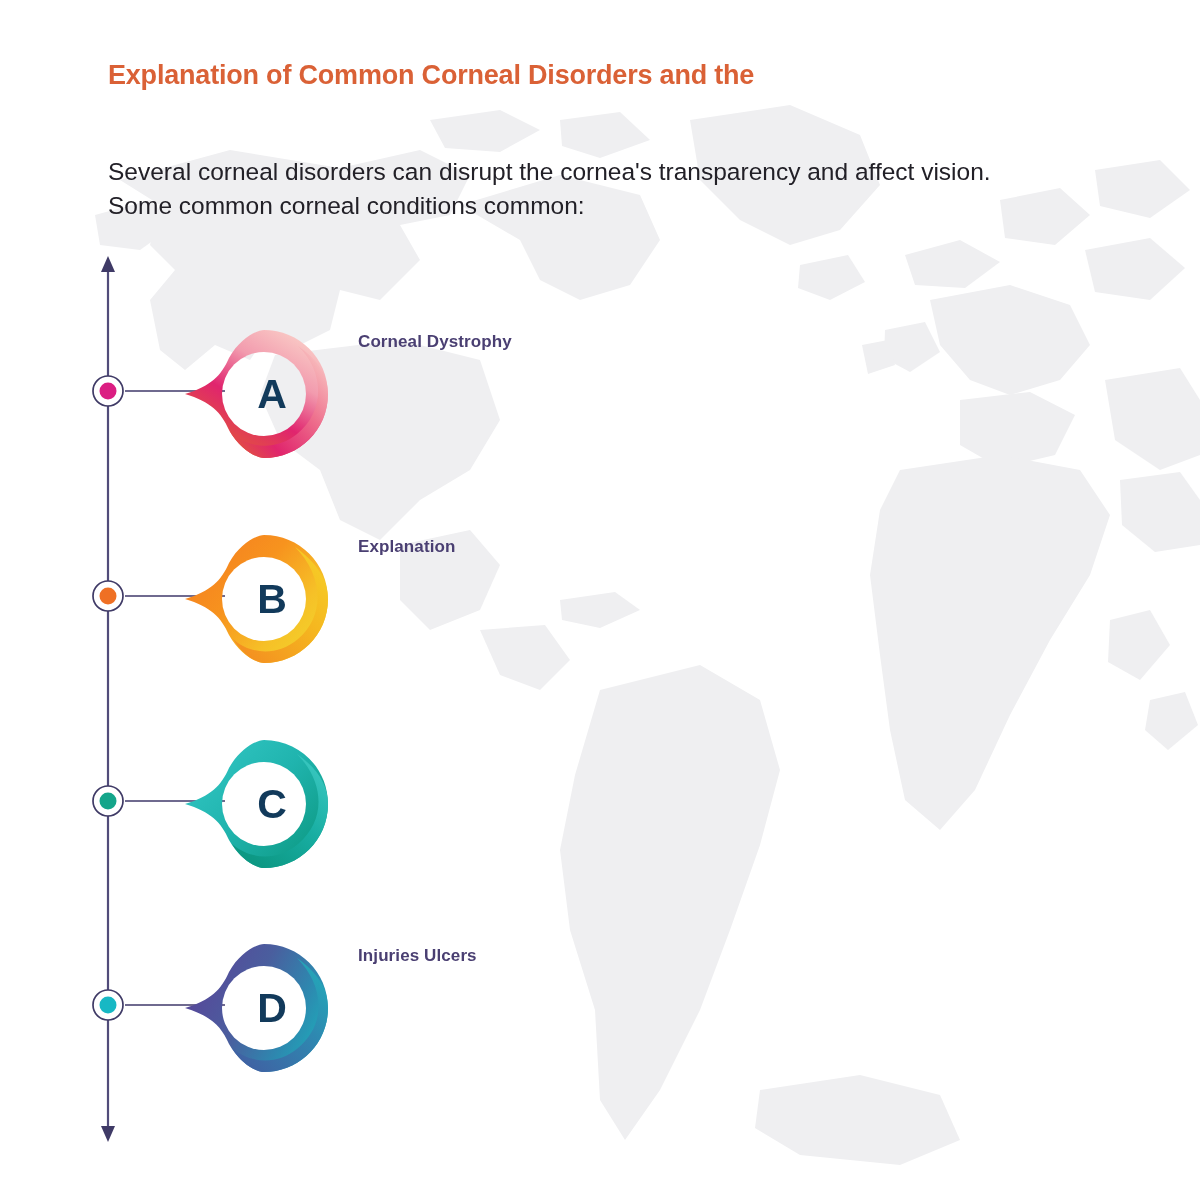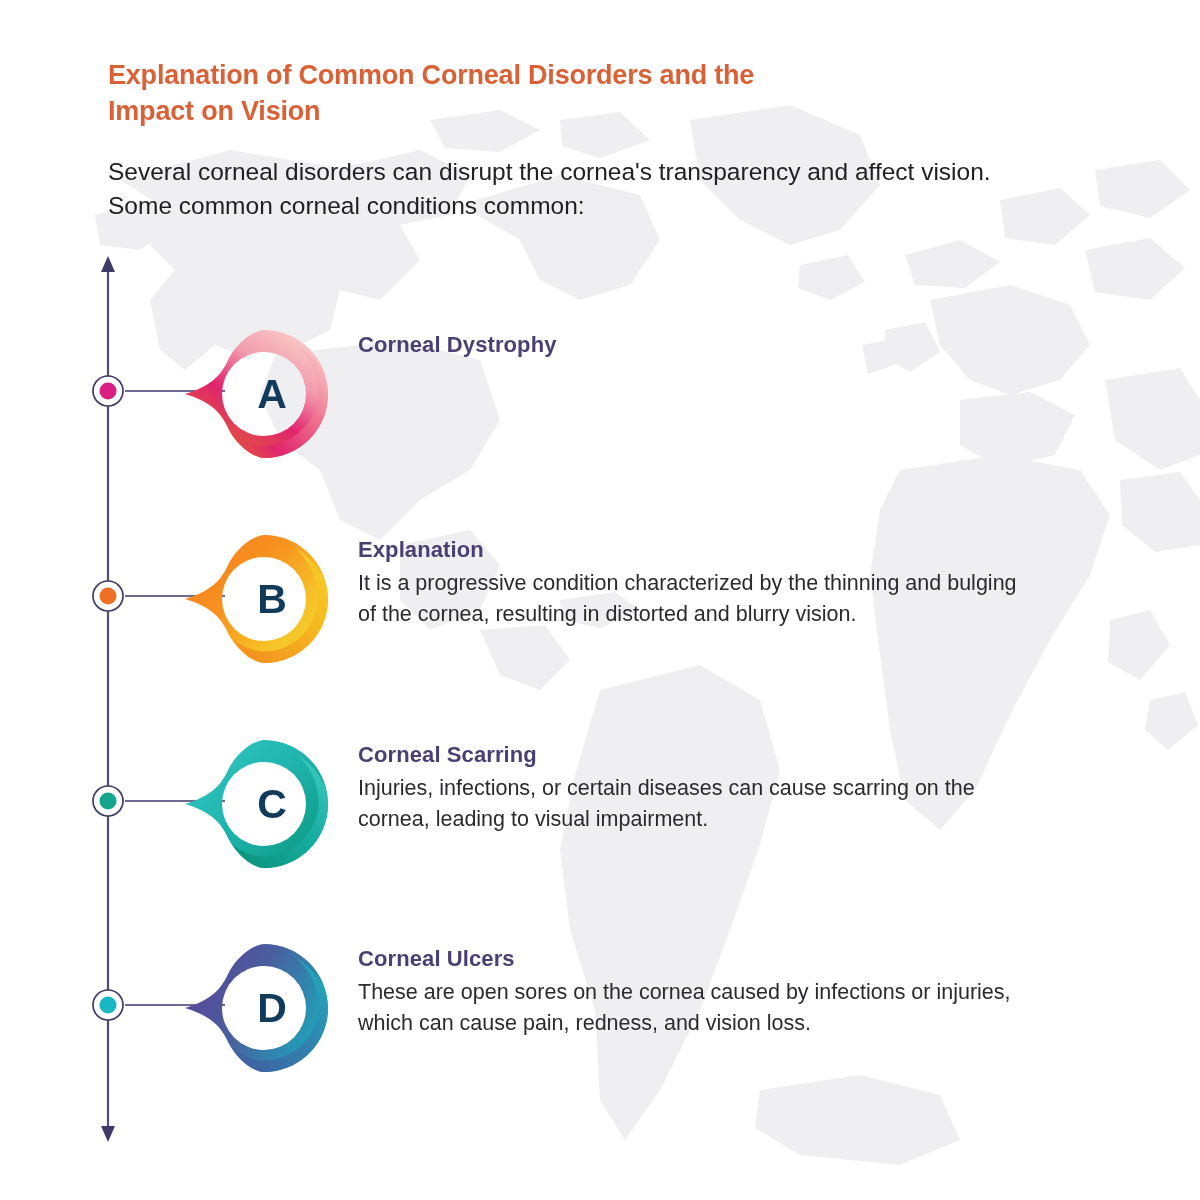--- a/index.html
+++ b/index.html
@@ -114,21 +114,21 @@
     letter-spacing: 0px;
   }
   .row .text {
     position: absolute;
     left: 358px;
     top: 4px;
     width: 660px;
   }
   .row .text h3 {
     margin: 0 0 5px 0;
-    font-size: 22px;
+    font-size: 17px;
     font-weight: bold;
     color: #4A3F72;
     letter-spacing: 0.1px;
   }
   .row .text p {
     margin: 0;
     font-size: 21.5px;
     line-height: 1.42;
     color: #2a2a31;
   }
@@ -195,21 +195,20 @@
 
     <path d="M760,1090 L860,1075 L940,1095 L960,1140 L900,1165 L800,1155 L755,1128 Z"></path>
   </g>
 </svg>
 
 <div id="page">
 
   <div class="header">
     <h1 class="title">
       <span>Explanation of Common Corneal Disorders and the</span><br>
-      <span>Impact on Vision</span>
     </h1>
   </div>
 
   <p class="subtitle">Several corneal disorders can disrupt the cornea's transparency and affect vision. Some common corneal conditions common:</p>
 
   <svg class="axis" viewBox="0 0 20 886" xmlns="http://www.w3.org/2000/svg">
     <line x1="10" y1="12" x2="10" y2="874" stroke="#514C7A" stroke-width="2.2"></line>
     <polygon points="10,0 17,16 3,16" fill="#3F3A66"></polygon>
     <polygon points="10,886 17,870 3,870" fill="#3F3A66"></polygon>
   </svg>
@@ -287,21 +286,20 @@
                    C143,100 114,128 79,128 C72,128 55,120 44,100 C36,82 26,72 0,64 Z" fill="url(#gradB)"></path>
           <path d="M110,12 C131,27 143,44 143,64 C143,100 114,128 79,128
                    C72,128 58,121 48,104 C64,119 92,122 113,104 C141,80 138,40 110,12 Z" fill="url(#gradB2)" opacity="0.96"></path>
         </g>
       </svg>
       <div class="letter">B</div>
     </div>
 
     <div class="text">
       <h3>Explanation</h3>
-      <p>It is a progressive condition characterized by the thinning and bulging of the cornea, resulting in distorted and blurry vision.</p>
     </div>
   </div>
 
   <div class="row" id="row-c">
     <svg class="node-dot" viewBox="0 0 36 36" xmlns="http://www.w3.org/2000/svg">
       <circle cx="18" cy="18" r="15" fill="#ffffff" stroke="#3F3A66" stroke-width="1.7"></circle>
       <circle cx="18" cy="18" r="8.5" fill="#14A58A"></circle>
     </svg>
     <div class="connector"></div>
 
@@ -326,24 +324,20 @@
         <g mask="url(#holeC)">
           <path d="M0,64 C26,56 36,46 44,28 C55,8 72,0 79,0 C114,0 143,28 143,64
                    C143,100 114,128 79,128 C72,128 55,120 44,100 C36,82 26,72 0,64 Z" fill="url(#gradC)"></path>
           <path d="M112,14 C133,29 143,45 143,64 C143,100 114,128 79,128
                    C72,128 57,121 47,104 C64,119 92,122 113,104 C142,80 139,41 112,14 Z" fill="url(#gradC2)" opacity="0.95"></path>
         </g>
       </svg>
       <div class="letter">C</div>
     </div>
 
-    <div class="text">
-      <h3>Corneal Scarring</h3>
-      <p>Injuries, infections, or certain diseases can cause scarring on the cornea, leading to visual impairment.</p>
-    </div>
   </div>
 
   <div class="row" id="row-d">
     <svg class="node-dot" viewBox="0 0 36 36" xmlns="http://www.w3.org/2000/svg">
       <circle cx="18" cy="18" r="15" fill="#ffffff" stroke="#3F3A66" stroke-width="1.7"></circle>
       <circle cx="18" cy="18" r="8.5" fill="#17B8C4"></circle>
     </svg>
     <div class="connector"></div>
 
     <div class="badge">
@@ -369,18 +363,17 @@
           <path d="M0,64 C26,56 36,46 44,28 C55,8 72,0 79,0 C114,0 143,28 143,64
                    C143,100 114,128 79,128 C72,128 55,120 44,100 C36,82 26,72 0,64 Z" fill="url(#gradD)"></path>
           <path d="M112,14 C133,29 143,45 143,64 C143,100 114,128 79,128
                    C72,128 57,121 47,104 C64,119 92,122 113,104 C142,80 139,41 112,14 Z" fill="url(#gradD2)" opacity="0.95"></path>
         </g>
       </svg>
       <div class="letter">D</div>
     </div>
 
     <div class="text">
-      <h3>Corneal Ulcers</h3>
-      <p>These are open sores on the cornea caused by infections or injuries, which can cause pain, redness, and vision loss.</p>
+      <h3>Injuries Ulcers</h3>
     </div>
   </div>
 
 </div>
 
 </body></html>

